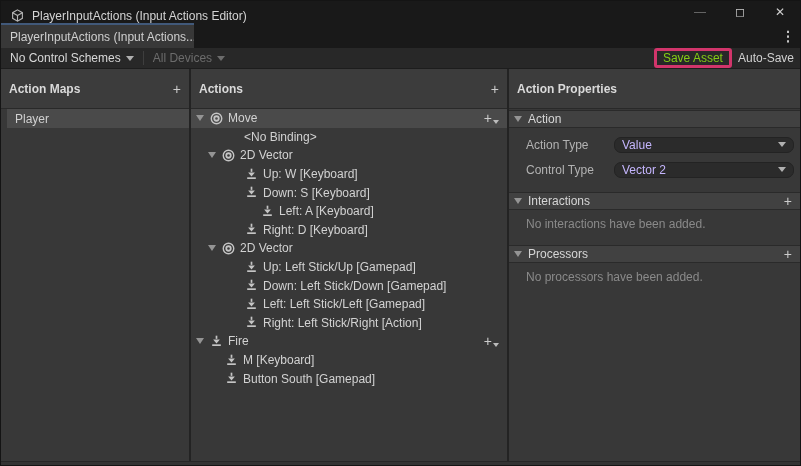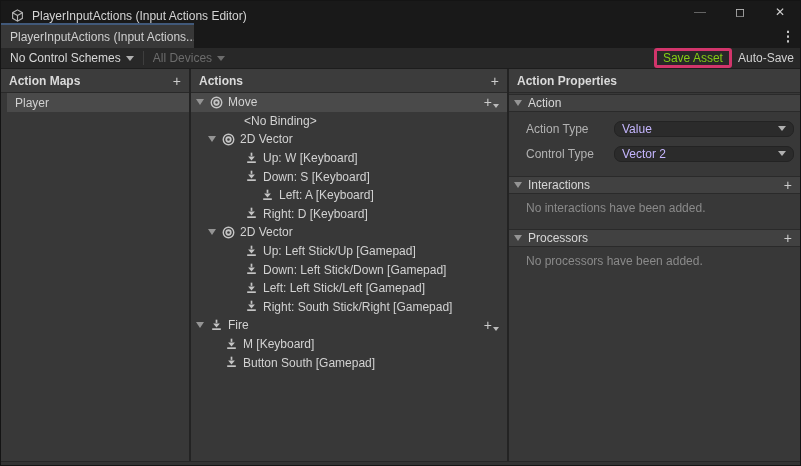--- a/index.html
+++ b/index.html
@@ -39,21 +39,21 @@
   #save-asset { border:3px solid #d2356b; border-radius:3px; padding:0 6px; height:20px;
     display:flex; align-items:center; color:#84cc16; background:#282828; }
   #auto-save { color:#d0d0d0; }
   
   #main { position:absolute; left:0; top:68px; width:100%; height:394px; display:flex; }
   .vdiv { width:2px; background:#232323; }
   .panel { display:flex; flex-direction:column; background:#383838; }
   #panel-maps { width:188px; }
   #panel-actions { width:316px; }
   #panel-props { flex:1; }
-  .panel-header { height:24px; background:#3c3c3c; border-bottom:1px solid #292929;
+  .panel-header { height:40px; background:#3c3c3c; border-bottom:1px solid #292929;
     display:flex; align-items:center; padding:4px 8px; flex:0 0 auto; }
   .panel-header .ph-title { font-weight:bold; color:#dadada; font-size:12px; }
   .plus-btn { margin-left:auto; color:#cccccc; font-size:14px; line-height:14px; }
   
   .map-row { height:19px; display:flex; align-items:center; padding-left:8px; color:#d0d0d0;margin-left:6px; }
   .map-row.selected { background:#4a4a4a; }
   .tree-row { position:relative; height:18.6px; display:flex; align-items:center; color:#d2d2d2; }
   .tree-row.selected { background:#4a4a4a; }
   .foldout { width:0; height:0; border-left:4.5px solid transparent; border-right:4.5px solid transparent;
     border-top:6px solid #949494; margin-right:5px; flex:0 0 auto; }
@@ -240,21 +240,21 @@
             <span>Left: Left Stick/Left [Gamepad]</span>
           </div>
           <div class="tree-row" style="padding-left: 53px;">
             <span class="row-icon">
               <svg viewBox="0 0 16 16" width="15" height="15">
                 <rect x="7.1" y="1.8" width="1.8" height="3.4" fill="#c4c4c4"></rect>
                 <path d="M4.4 5.8h7.2L8 10.2z" fill="#c4c4c4"></path>
                 <rect x="3.4" y="11" width="9.2" height="1.8" fill="#c4c4c4"></rect>
               </svg>
             </span>
-            <span>Right: South Stick/Right [Gamepad]</span>
+            <span>Right: Left Stick/Right [Action]</span>
           </div>
           <div class="tree-row" style="padding-left: 5px;">
             <span class="foldout"></span>
             <span class="row-icon">
               <svg viewBox="0 0 16 16" width="15" height="15">
                 <rect x="7.1" y="1.8" width="1.8" height="3.4" fill="#c4c4c4"></rect>
                 <path d="M4.4 5.8h7.2L8 10.2z" fill="#c4c4c4"></path>
                 <rect x="3.4" y="11" width="9.2" height="1.8" fill="#c4c4c4"></rect>
               </svg>
             </span>

